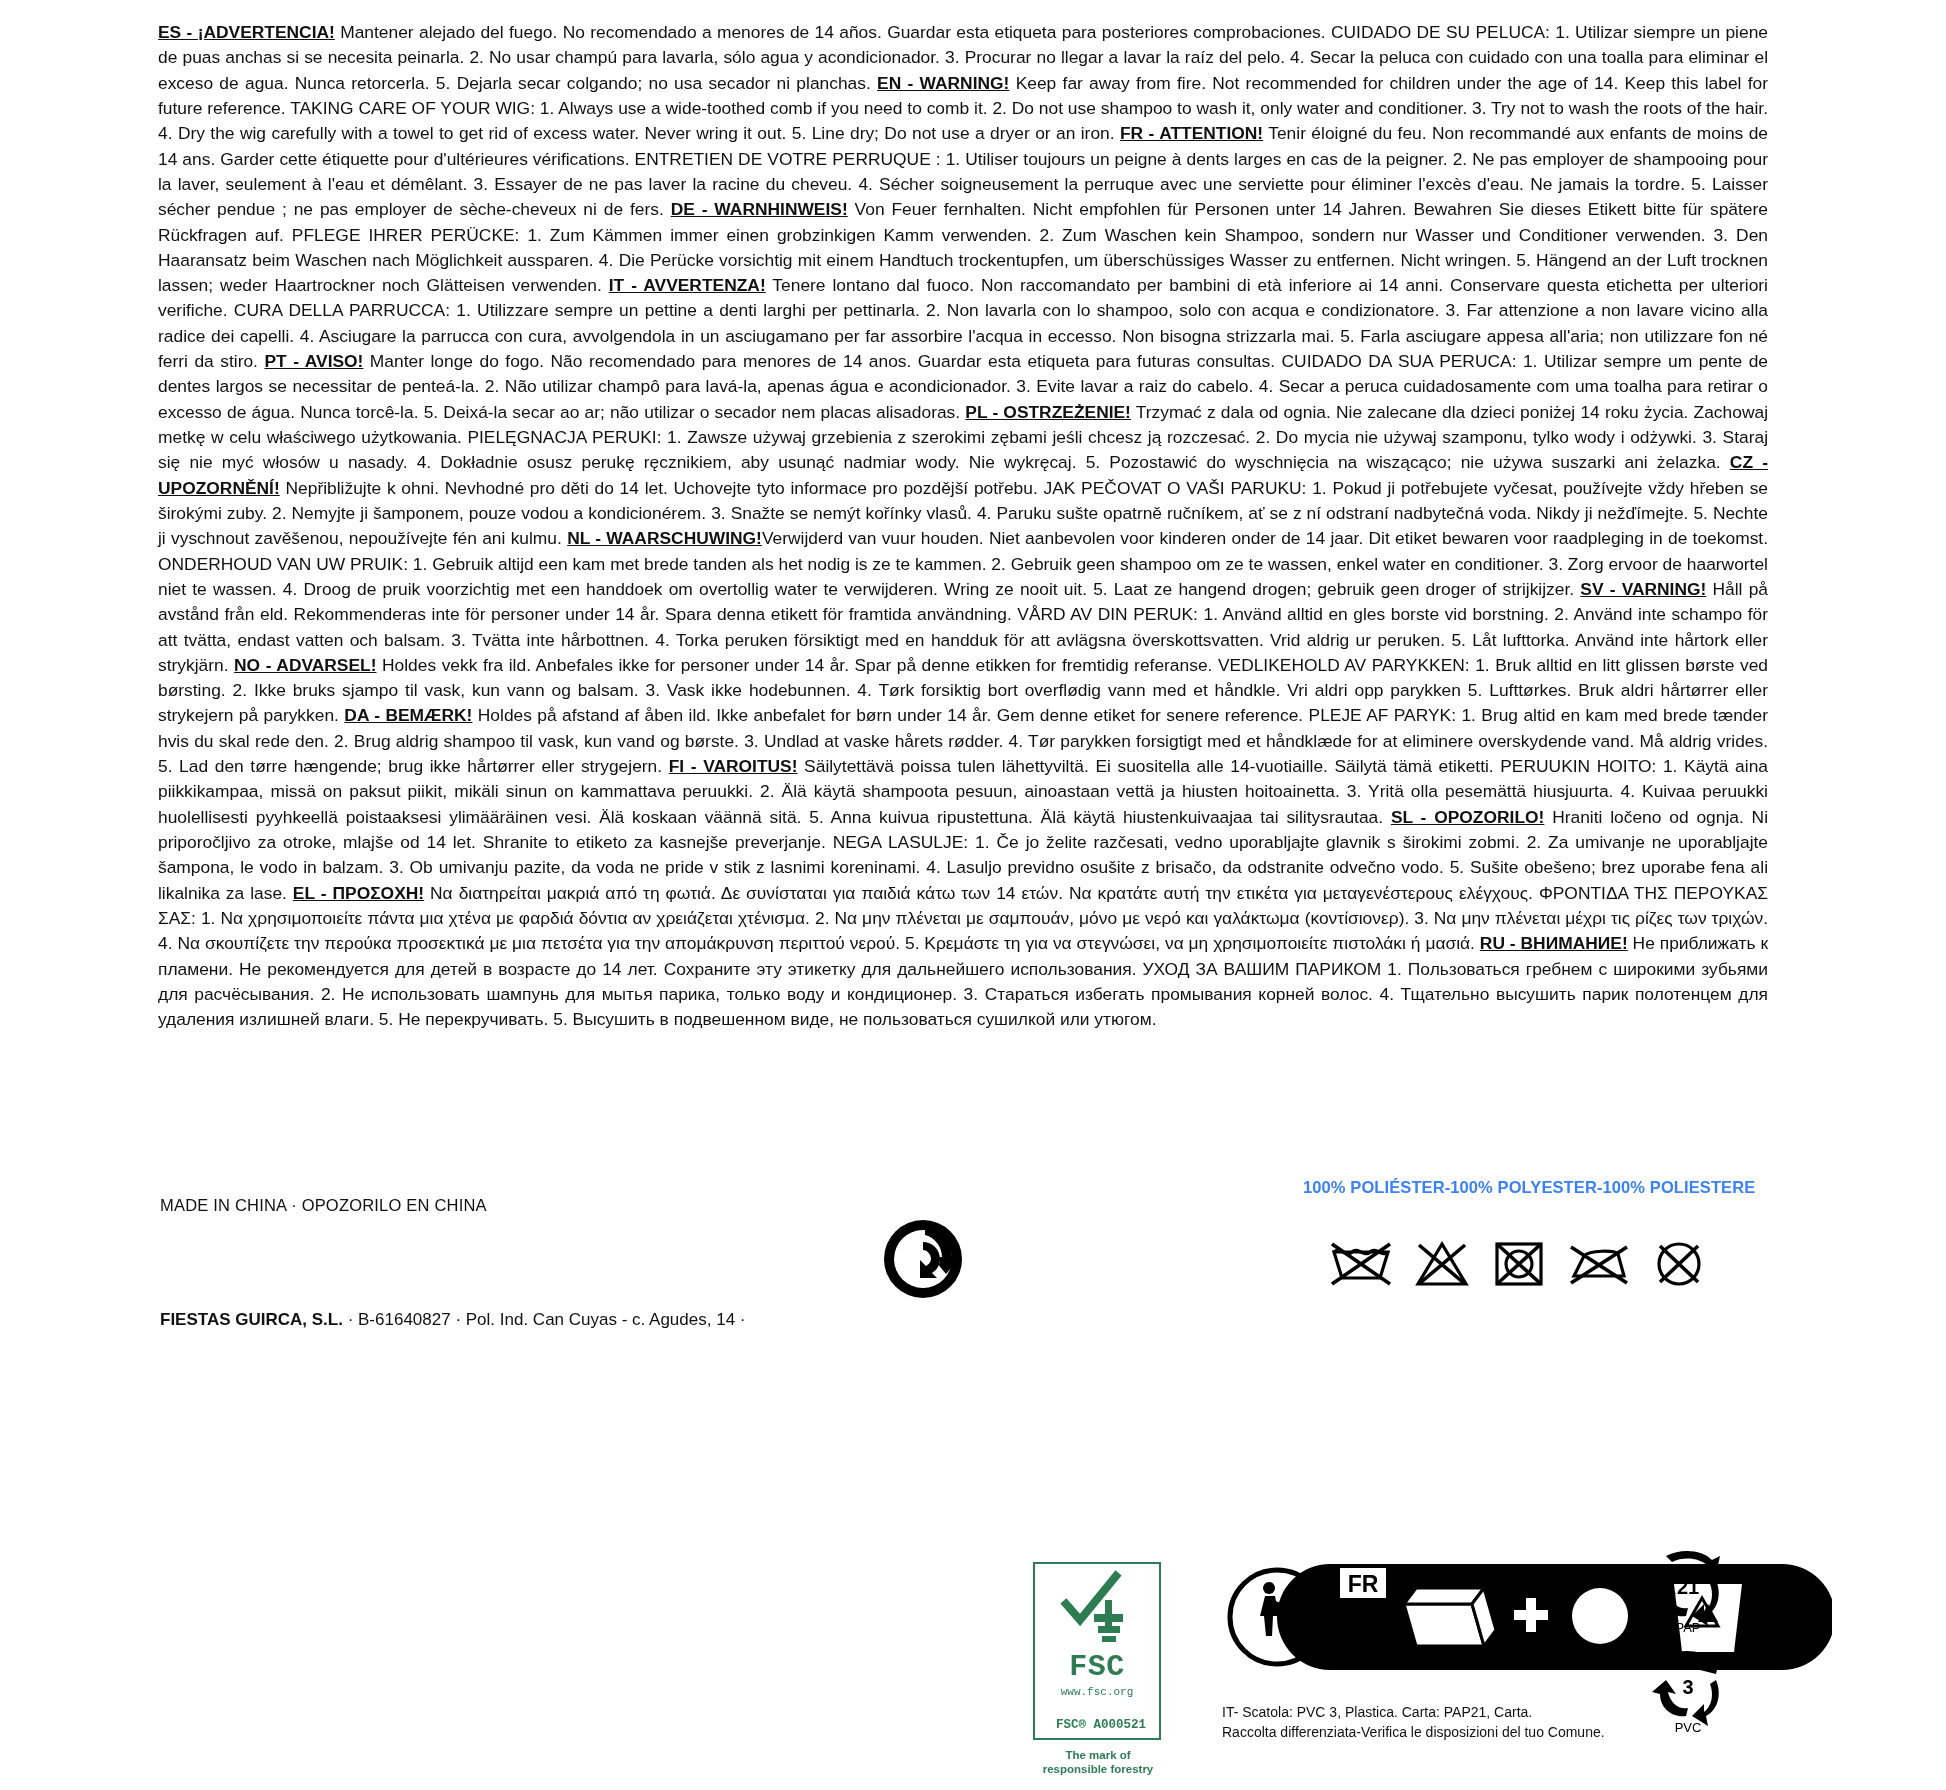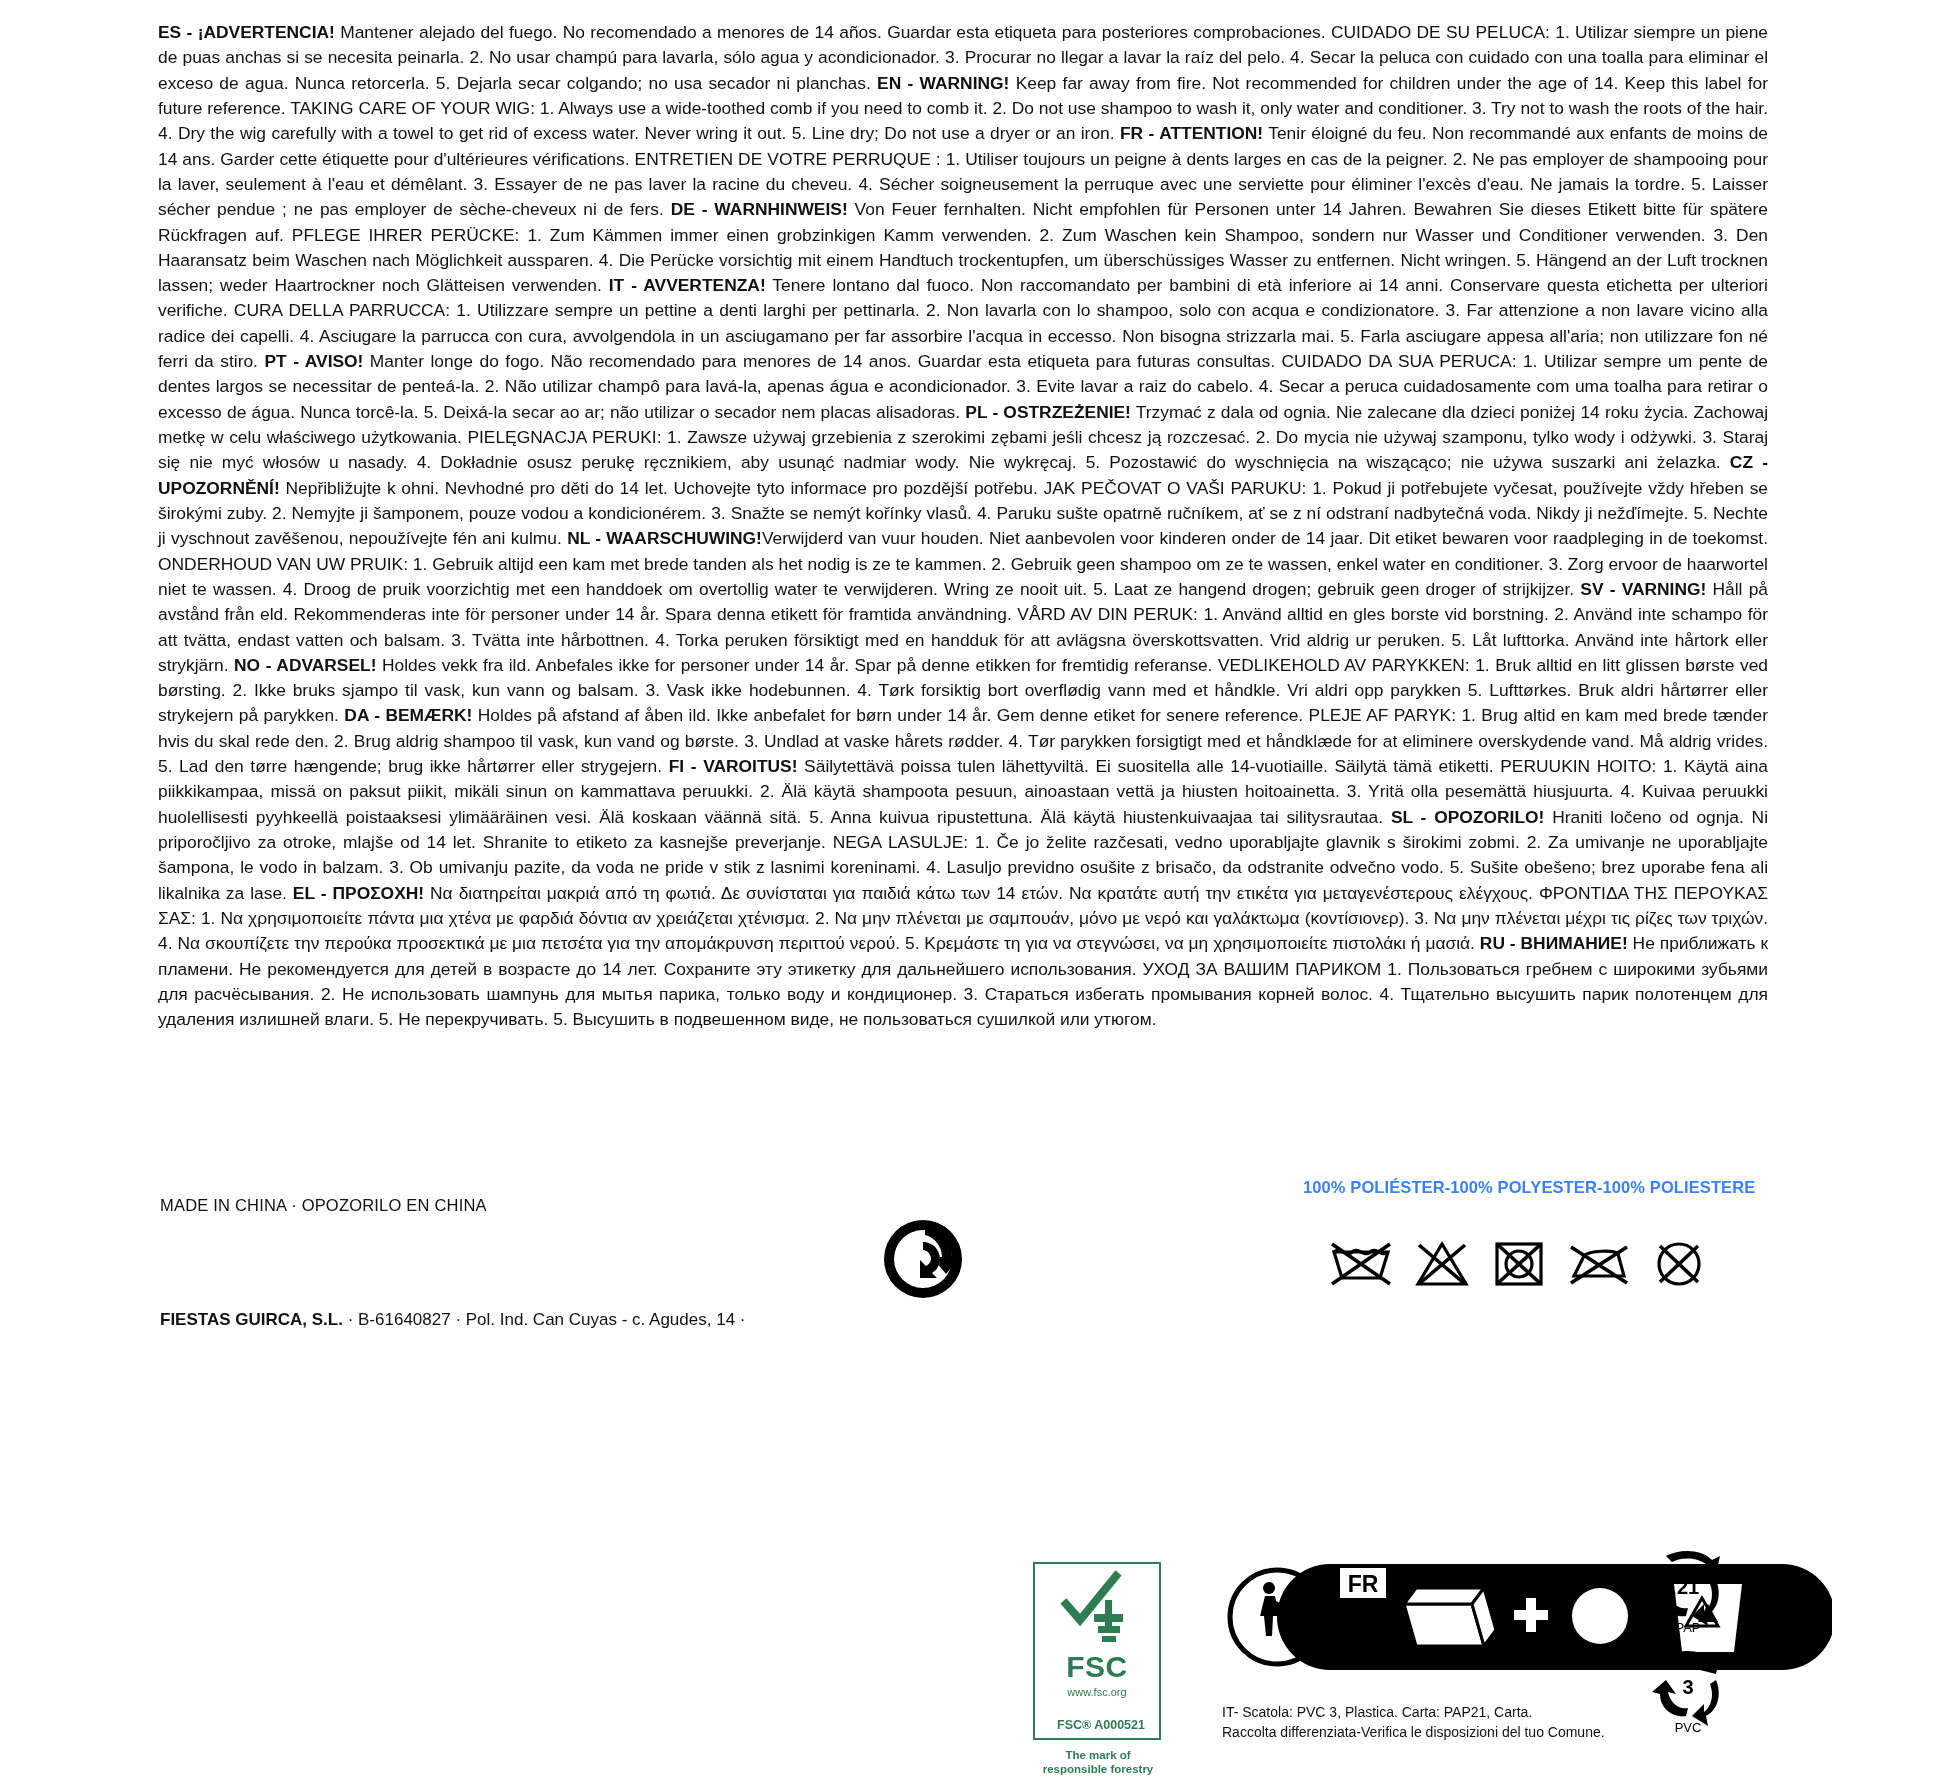--- a/index.html
+++ b/index.html
@@ -27,20 +27,21 @@
     top: 20px;
     width: 1610px;
     font-size: 17.4px;
     line-height: 1.455;
     text-align: justify;
     text-justify: inter-word;
     color: #111;
   }
   .care-text b {
     font-weight: bold;
+    text-decoration: underline;
   }
   .made-in {
     position: absolute;
     left: 160px;
     top: 1196px;
     font-size: 16.5px;
     letter-spacing: 0.2px;
     color: #111;
   }
   .composition {
@@ -90,20 +91,21 @@
     width: 128px;
     height: 178px;
     border: 2.5px solid #2e7d52;
     box-sizing: border-box;
     background: #fff;
   }
   .fsc-inner {
     position: relative;
     width: 100%;
     height: 100%;
+    font-family: Liberation Mono, monospace;
   }
   .fsc-tree { position: absolute; left: 50%; top: 6px; transform: translateX(-50%); }
   .fsc-title {
     position: absolute;
     left: 0; right: 0;
     top: 86px;
     text-align: center;
     font-size: 30px;
     font-weight: bold;
     color: #2e7d52;

